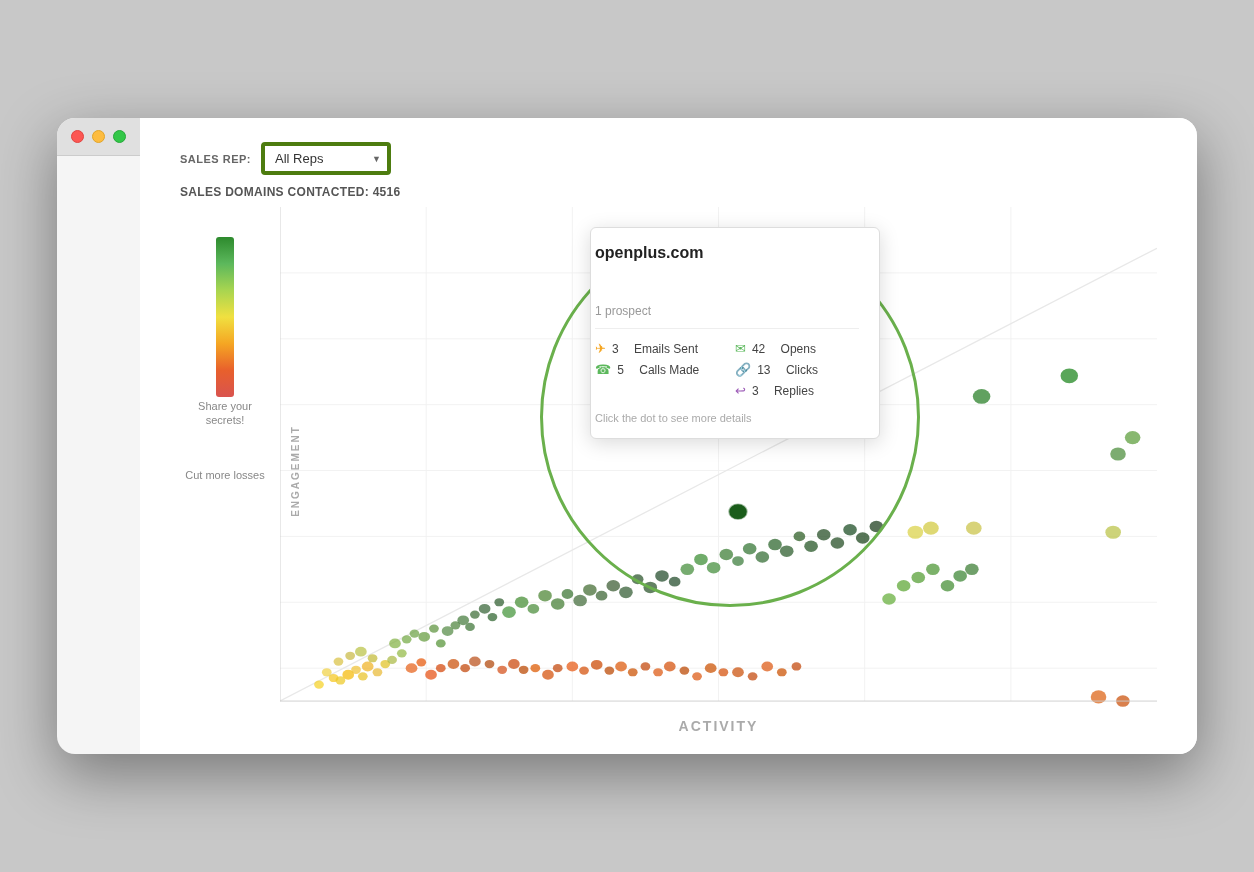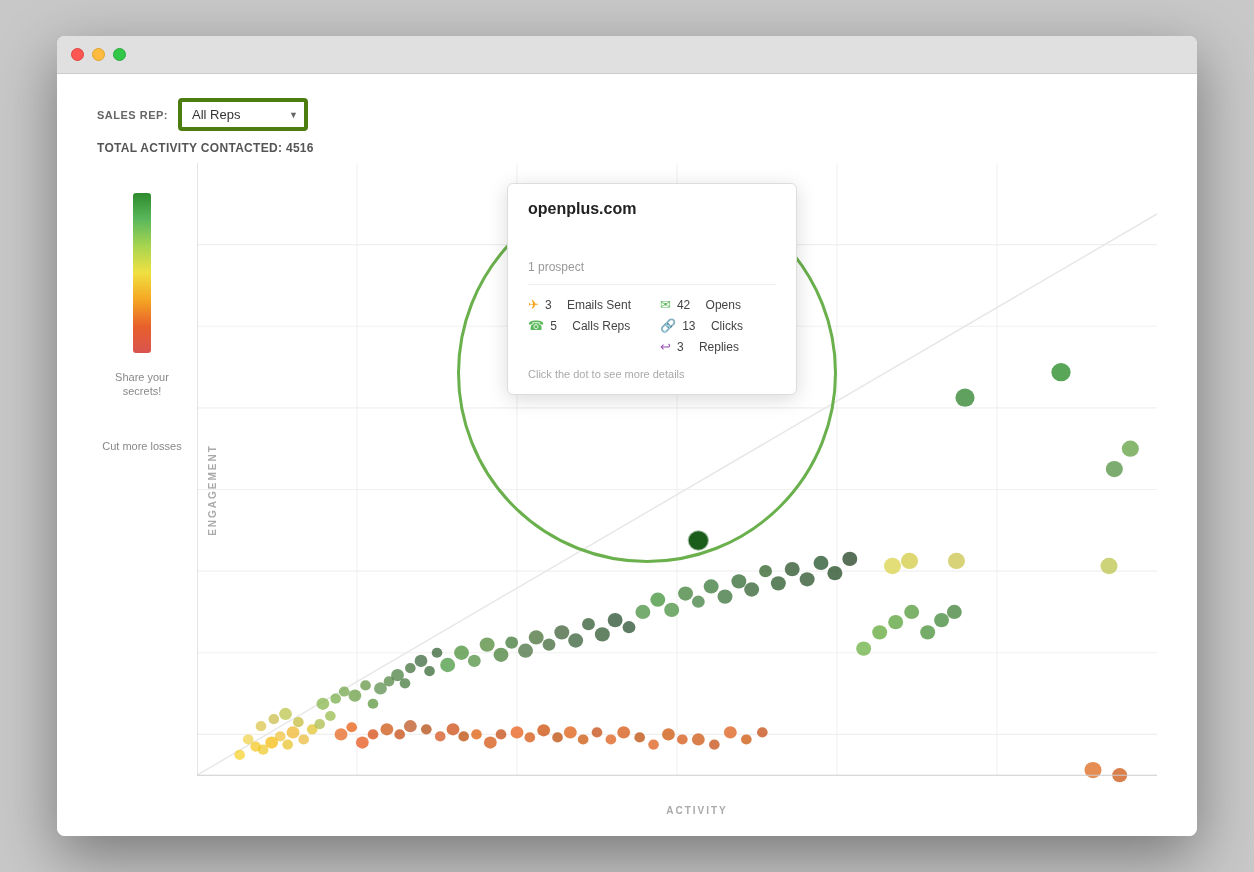--- a/index.html
+++ b/index.html
@@ -6,27 +6,27 @@
     body {
       background: #c8c8c8;
       display: flex;
       justify-content: center;
       align-items: center;
       min-height: 100vh;
       font-family: -apple-system, BlinkMacSystemFont, 'Helvetica Neue', Arial, sans-serif;
     }
     .window {
       width: 1140px;
-      height: 800px;
+      height: 636px;
       background: #f5f5f5;
-      border-radius: 8px;
+      border-radius: 18px;
       box-shadow: 0 20px 60px rgba(0,0,0,0.4);
       overflow: hidden;
       display: flex;
-      flex-direction: column;
+      flex-direction: row;
     }
     .titlebar {
       background: #e0e0e0;
       height: 38px;
       display: flex;
       align-items: center;
       padding: 0 14px;
       gap: 8px;
       flex-shrink: 0;
       border-bottom: 1px solid #ccc;
@@ -158,21 +158,21 @@
     .legend-gradient {
       width: 18px;
       height: 160px;
       background: linear-gradient(to bottom, #2d8a2d, #5cb85c, #a8d550, #f0e040, #f5a623, #e8602c, #d9534f);
       border-radius: 3px;
     }
     .legend-item {
       display: flex;
       flex-direction: column;
       align-items: center;
-      gap: 17px;
+      gap: 2px;
     }
     .legend-text {
       font-size: 11px;
       color: #888;
       text-align: center;
       line-height: 1.3;
     }
     
     .chart-container {
       flex: 1;
@@ -188,42 +188,41 @@
       letter-spacing: 2px;
       text-transform: uppercase;
       font-weight: 600;
       white-space: nowrap;
     }
     .x-axis-label {
       position: absolute;
       bottom: 0px;
       left: 50%;
       transform: translateX(-50%);
-      font-size: 10px;
+      font-size: 14px;
       color: #aaa;
       letter-spacing: 2px;
       text-transform: uppercase;
       font-weight: 600;
-      margin-left: 20px;
     }
     .scatter-svg {
       width: 100%;
       height: 100%;
       position: absolute;
       top: 0; left: 0;
     }
     
     .tooltip-popup {
       position: absolute;
       top: 20px;
       left: 310px;
       background: #fff;
       border: 1px solid #ddd;
       border-radius: 6px;
-      padding: 16px 20px 14px 20px;
+      padding: 16px 20px 14px 4px;
       box-shadow: 0 4px 20px rgba(0,0,0,0.15);
       width: 290px;
       z-index: 10;
     }
     .tooltip-domain {
       font-size: 16px;
       font-weight: 700;
       color: #222;
       margin-bottom: 2px;
     }
@@ -291,21 +290,21 @@
             <option>All Reps</option>
             <option>Rep 1</option>
             <option>Rep 2</option>
           </select>
         </div>
       </div>
 
     </div>
 
     <div class="total-domains">
-      <span>TOTAL ACTIVITY CONTACTED:</span>
+      <span>SALES DOMAINS CONTACTED:</span>
       <span>4516</span>
     </div>
 
     <div class="chart-area">
 
       <div class="legend-column">
         <div class="legend-item">
           <div class="legend-gradient"></div>
           <span class="legend-text">Share your secrets!</span>
         </div>
@@ -480,21 +479,21 @@
             <div class="stat-item">
               <span class="stat-icon stat-icon-email">✈</span>
               <span>3</span>&nbsp;<span>Emails Sent</span>
             </div>
             <div class="stat-item">
               <span class="stat-icon stat-icon-opens">✉</span>
               <span>42</span>&nbsp;<span>Opens</span>
             </div>
             <div class="stat-item">
               <span class="stat-icon stat-icon-phone">☎</span>
-              <span>5</span>&nbsp;<span>Calls Reps</span>
+              <span>5</span>&nbsp;<span>Calls Made</span>
             </div>
             <div class="stat-item">
               <span class="stat-icon stat-icon-clicks">🔗</span>
               <span>13</span>&nbsp;<span>Clicks</span>
             </div>
             <div class="stat-item">
             </div>
             <div class="stat-item">
               <span class="stat-icon stat-icon-replies">↩</span>
               <span>3</span>&nbsp;<span>Replies</span>

